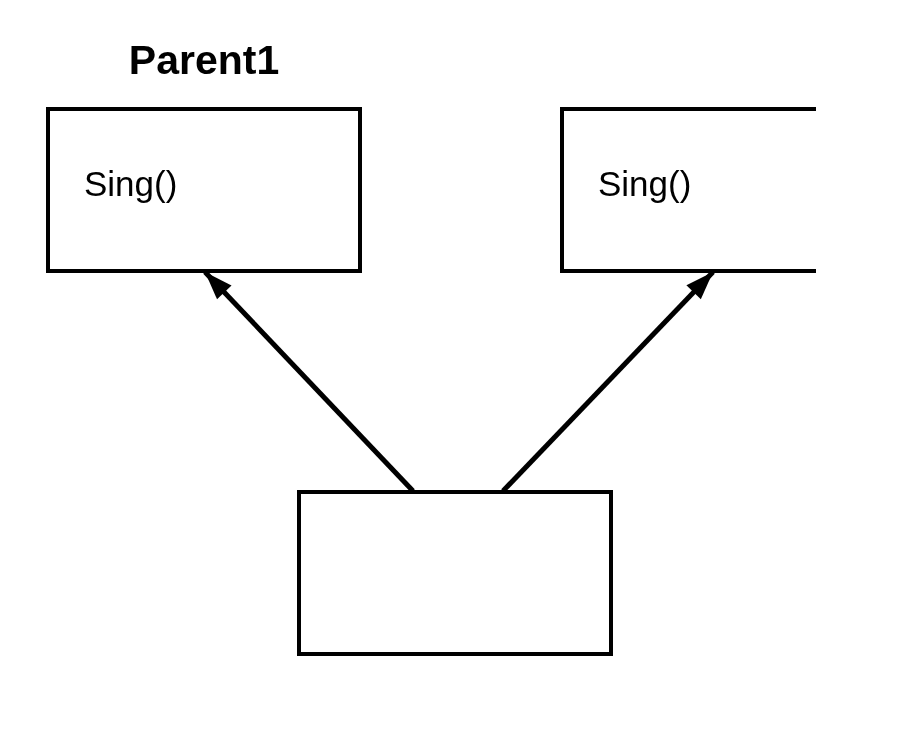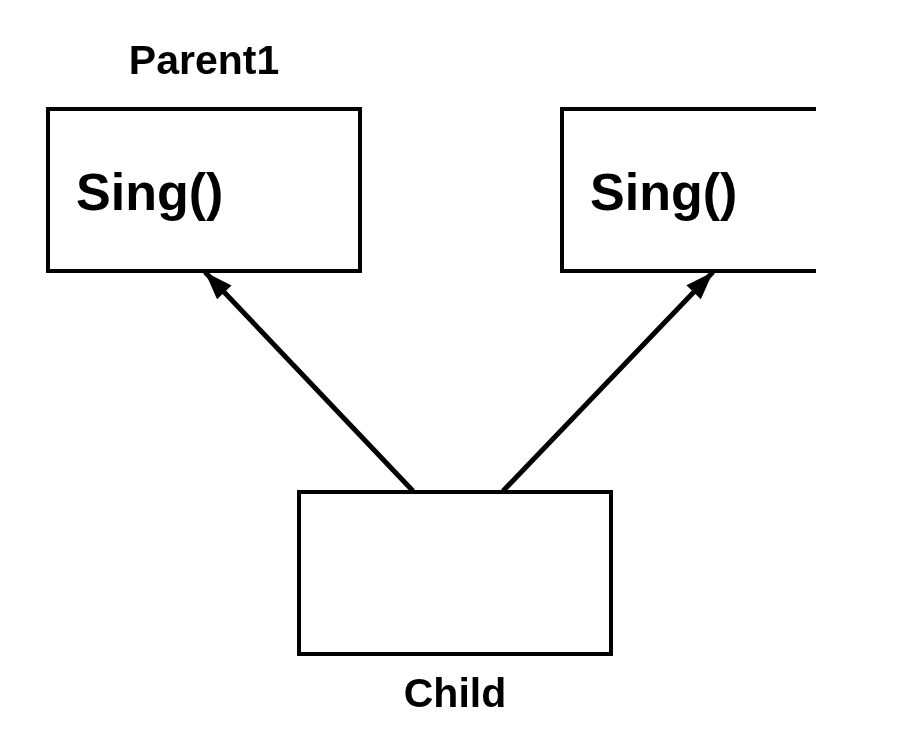--- a/index.html
+++ b/index.html
@@ -31,24 +31,24 @@
     font-weight: bold;
     line-height: 1;
     text-align: center;
     white-space: nowrap;
   }
   .title-parent1 { left: 46px;  top: 40px;  width: 316px; }
   .title-parent2 { left: 560px; top: 40px;  width: 317px; }
   .title-child   { left: 297px; top: 673px; width: 316px; }
   .method-label {
     position: absolute;
-    left: 26px;
+    left: 34px;
     top: 55px;
-    font-size: 52px;
-    font-weight: bold;
+    font-size: 35px;
+    font-weight: normal;
     line-height: 1;
     white-space: nowrap;
   }
   .edges-layer {
     position: absolute;
     left: 0;
     top: 0;
     width: 924px;
     height: 750px;
     pointer-events: none;
@@ -65,21 +65,20 @@
   <div class="node-box box-parent1">
     <div class="method-label">Sing()</div>
   </div>
 
   <div class="node-box box-parent2">
     <div class="method-label">Sing()</div>
   </div>
 
   <div class="node-box box-child"></div>
 
-  <div class="node-title title-child">Child</div>
 
   <svg class="edges-layer" viewBox="0 0 924 750">
     <defs>
       <marker id="arrowhead" markerUnits="userSpaceOnUse" markerWidth="30" markerHeight="22" refX="29" refY="11" orient="auto">
         <path d="M1,1 L29,11 L1,21 Z" fill="#000000"></path>
       </marker>
     </defs>
     <line x1="413" y1="491" x2="205" y2="272" stroke="#000000" stroke-width="5" marker-end="url(#arrowhead)"></line>
     <line x1="503" y1="491" x2="713" y2="272" stroke="#000000" stroke-width="5" marker-end="url(#arrowhead)"></line>
   </svg>

